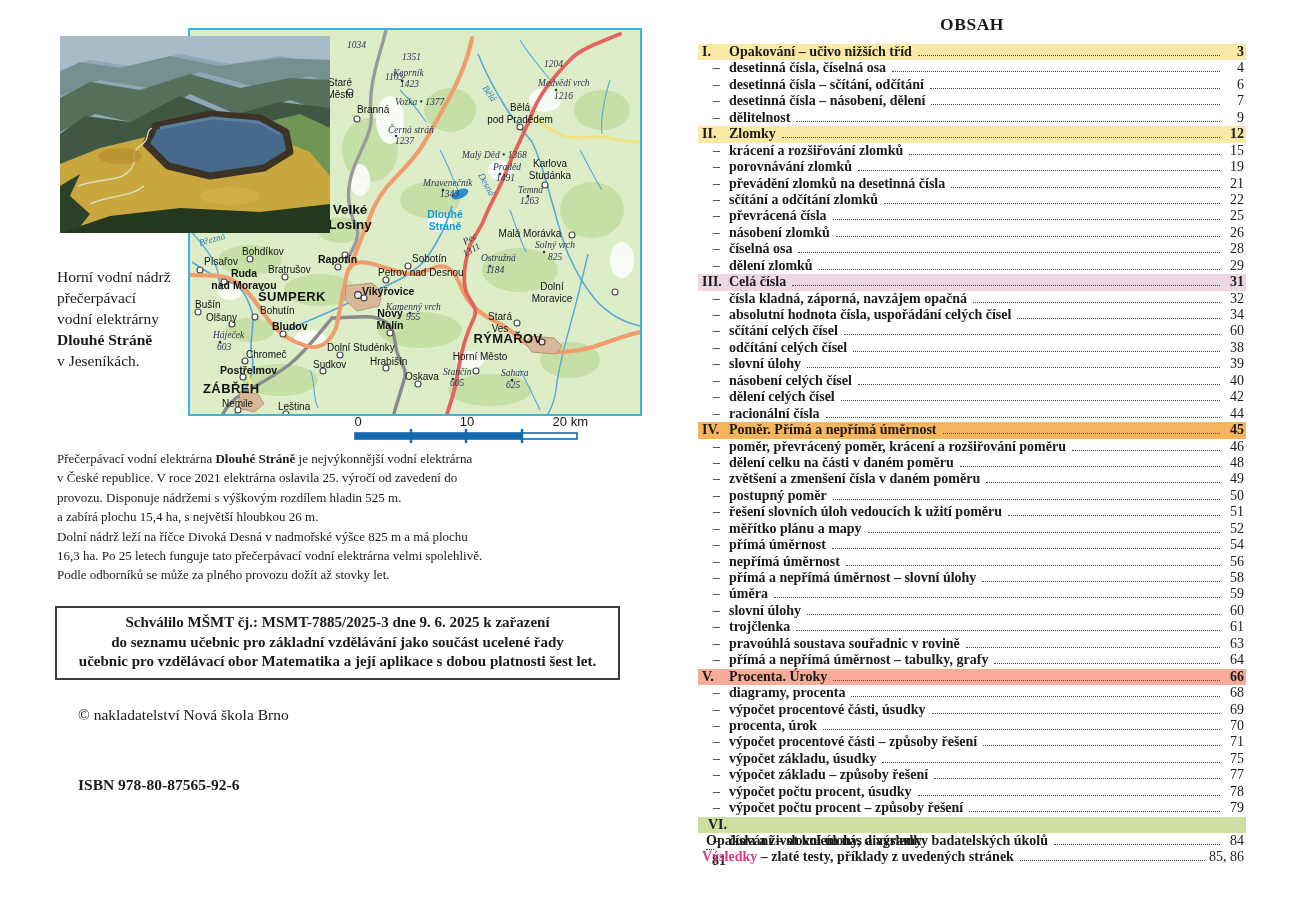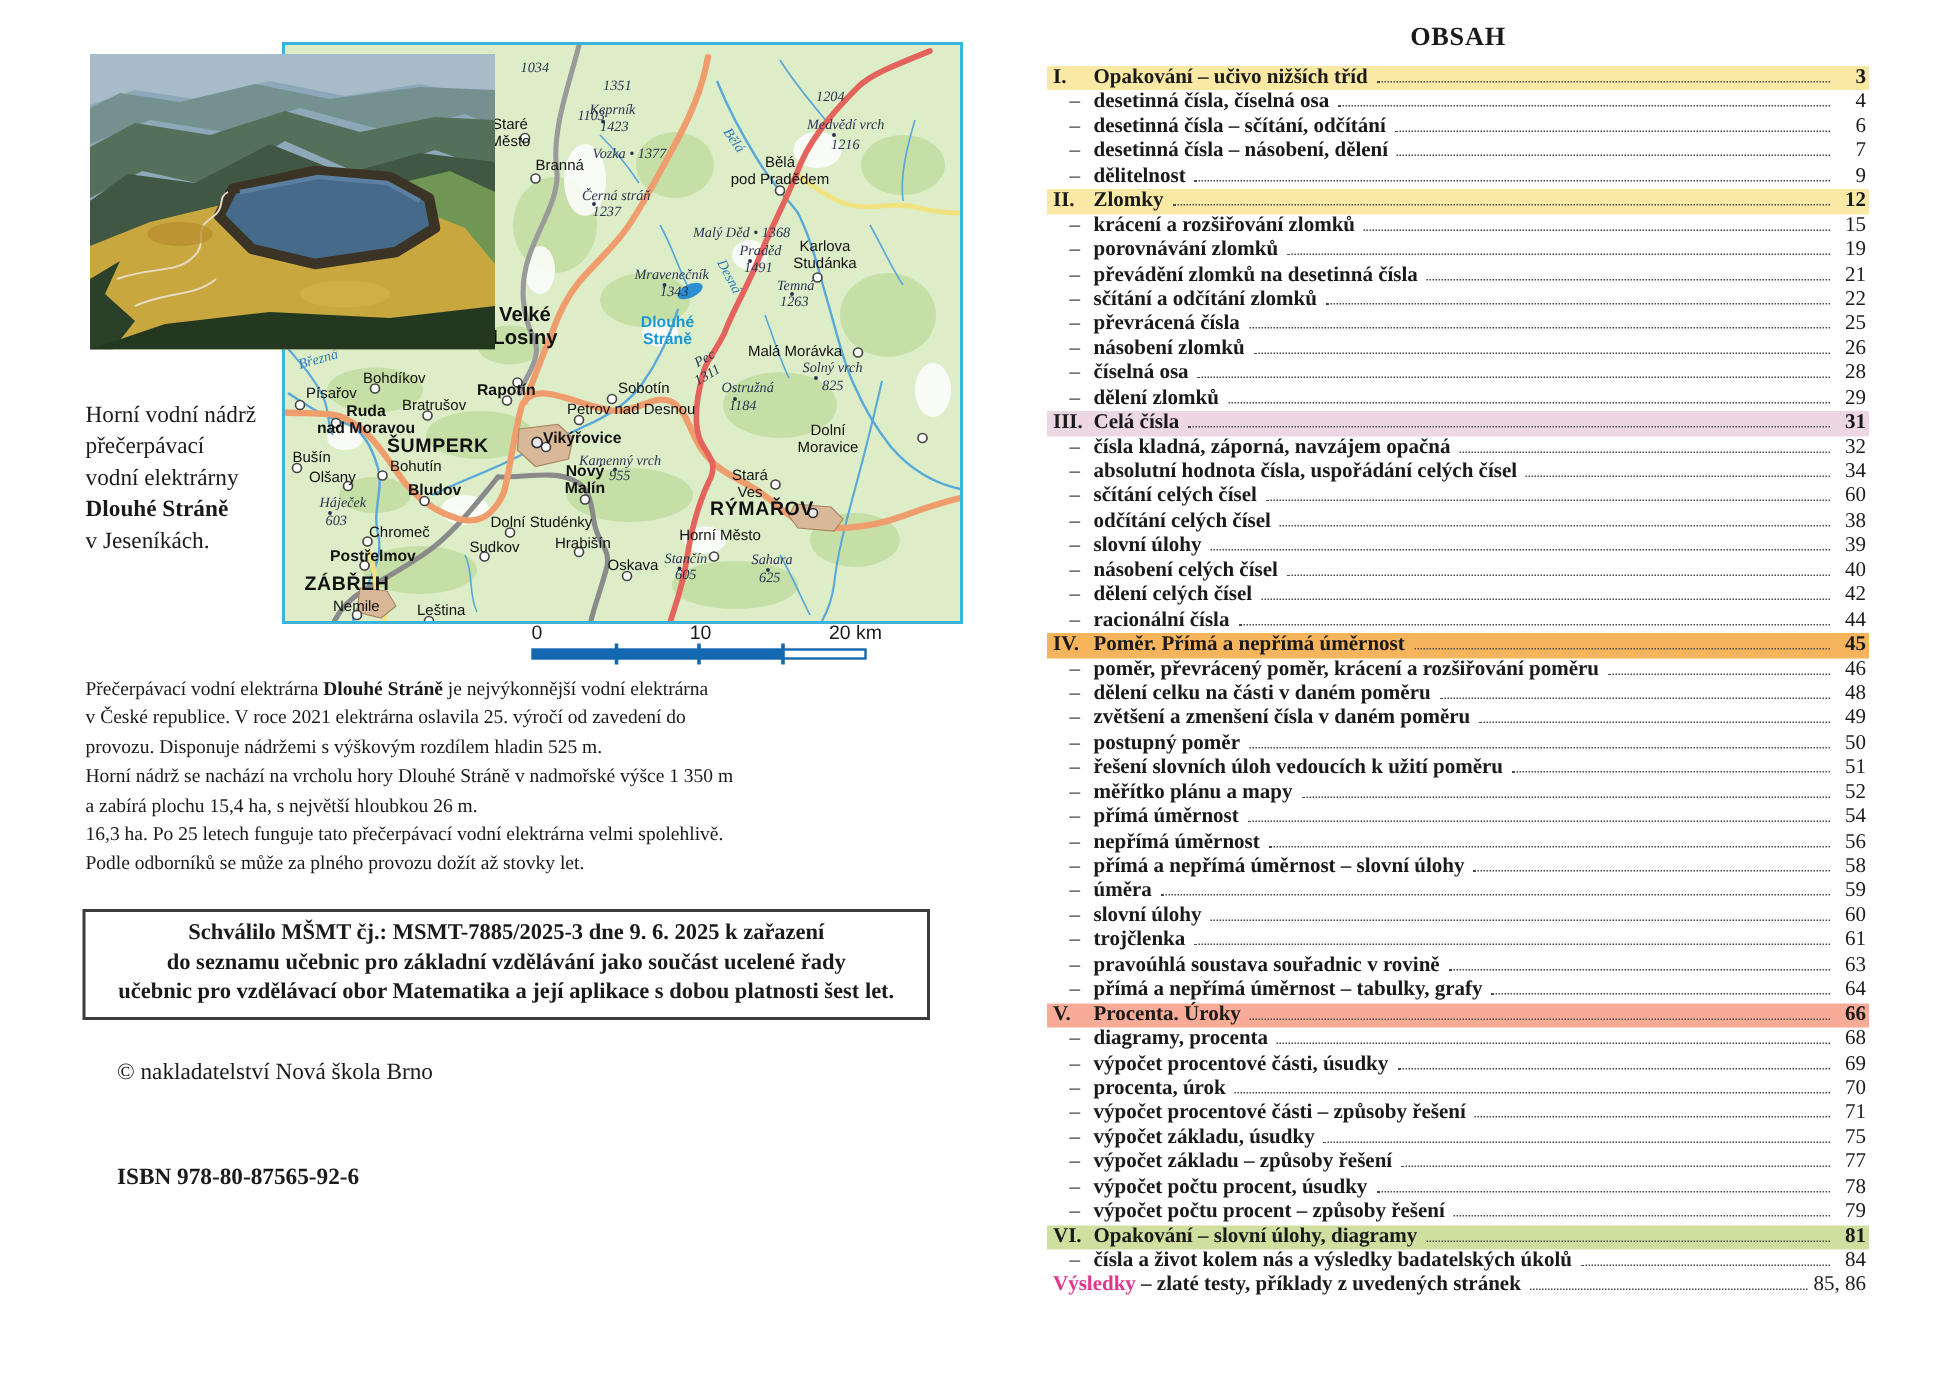--- a/index.html
+++ b/index.html
@@ -278,22 +278,22 @@
       <div class="line">přečerpávací</div>
       <div class="line">vodní elektrárny</div>
       <div class="line"><b>Dlouhé Stráně</b></div>
       <div class="line">v Jeseníkách.</div>
     </div>
 
   <div class="paragraph">
       <div class="line"><span>Přečerpávací vodní elektrárna </span><b>Dlouhé Stráně</b><span> je nejvýkonnější vodní elektrárna</span></div>
       <div class="line">v České republice. V roce 2021 elektrárna oslavila 25. výročí od zavedení do</div>
       <div class="line">provozu. Disponuje nádržemi s výškovým rozdílem hladin 525 m.</div>
-      <div class="line">Horní nádrž se nachází na vrcholu hory Dlouhé Stráně v nadmořské výšce 1 350 m</div>
       <div class="line">a zabírá plochu 15,4 ha, s největší hloubkou 26 m.</div>
+      <div class="line">Dolní nádrž leží na říčce Divoká Desná v nadmořské výšce 825 m a má plochu</div>
       <div class="line">16,3 ha. Po 25 letech funguje tato přečerpávací vodní elektrárna velmi spolehlivě.</div>
       <div class="line">Podle odborníků se může za plného provozu dožít až stovky let.</div>
     </div>
 
   <div class="approval-box">
       <div class="line">Schválilo MŠMT čj.: MSMT-7885/2025-3 dne 9. 6. 2025 k zařazení</div>
       <div class="line">do seznamu učebnic pro základní vzdělávání jako součást ucelené řady</div>
       <div class="line">učebnic pro vzdělávací obor Matematika a její aplikace s dobou platnosti šest let.</div>
     </div>
 
@@ -578,21 +578,21 @@
           <span class="lbl">výpočet počtu procent, úsudky</span>
           <span class="dots"></span>
           <span class="pg">78</span>
         </div>
         <div class="trow">
           <span class="pre dash">–</span>
           <span class="lbl">výpočet počtu procent – způsoby řešení</span>
           <span class="dots"></span>
           <span class="pg">79</span>
         </div>
-        <div class="trow ch" style="background: rgb(207, 223, 159);">
+        <div class="trow ch" style="background: rgb(207, 223, 159); flex-direction: column;">
           <span class="pre num">VI.</span>
           <span class="lbl">Opakování – slovní úlohy, diagramy</span>
           <span class="dots"></span>
           <span class="pg">81</span>
         </div>
         <div class="trow">
           <span class="pre dash">–</span>
           <span class="lbl">čísla a život kolem nás a výsledky badatelských úkolů</span>
           <span class="dots"></span>
           <span class="pg">84</span>

